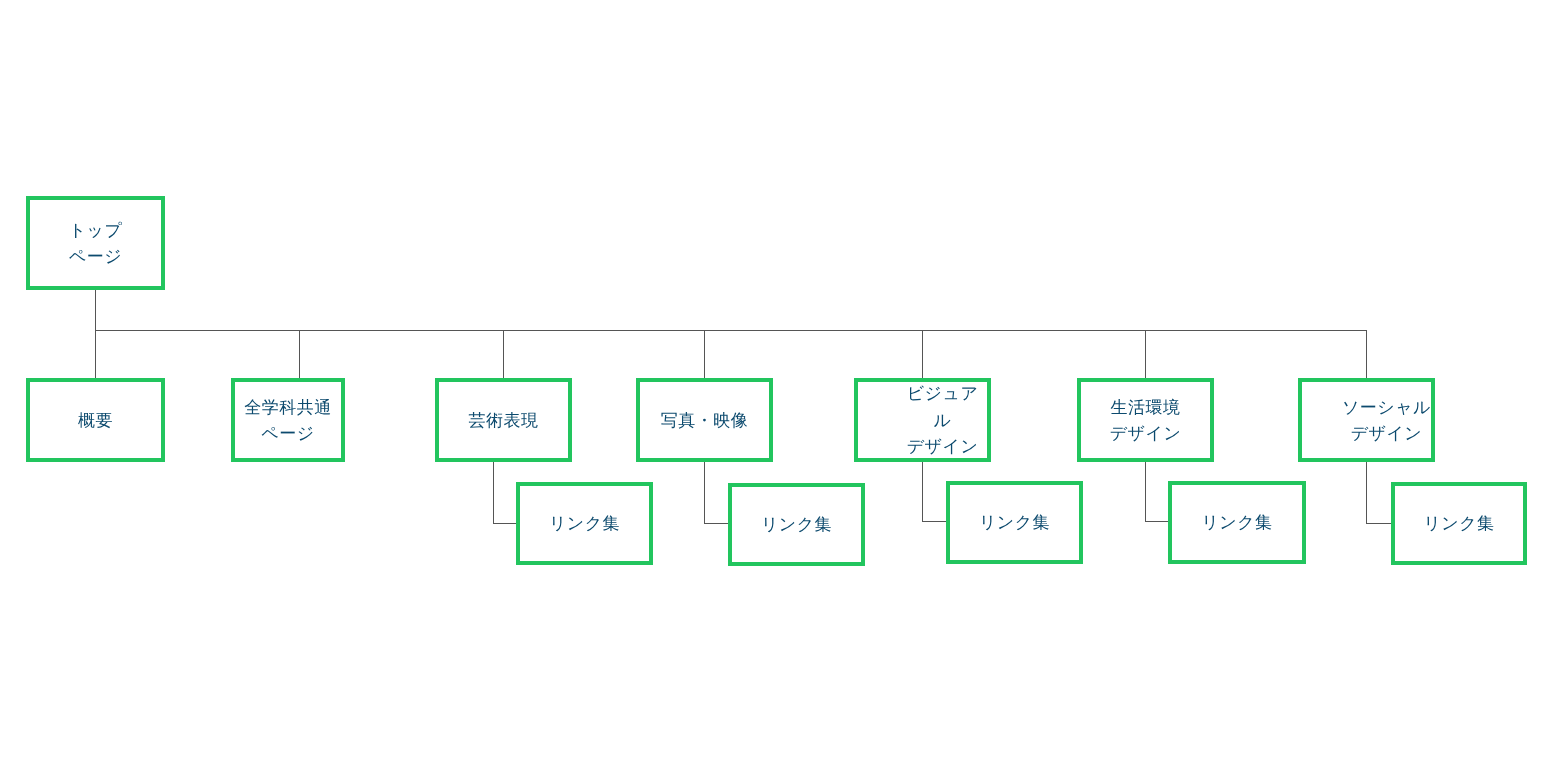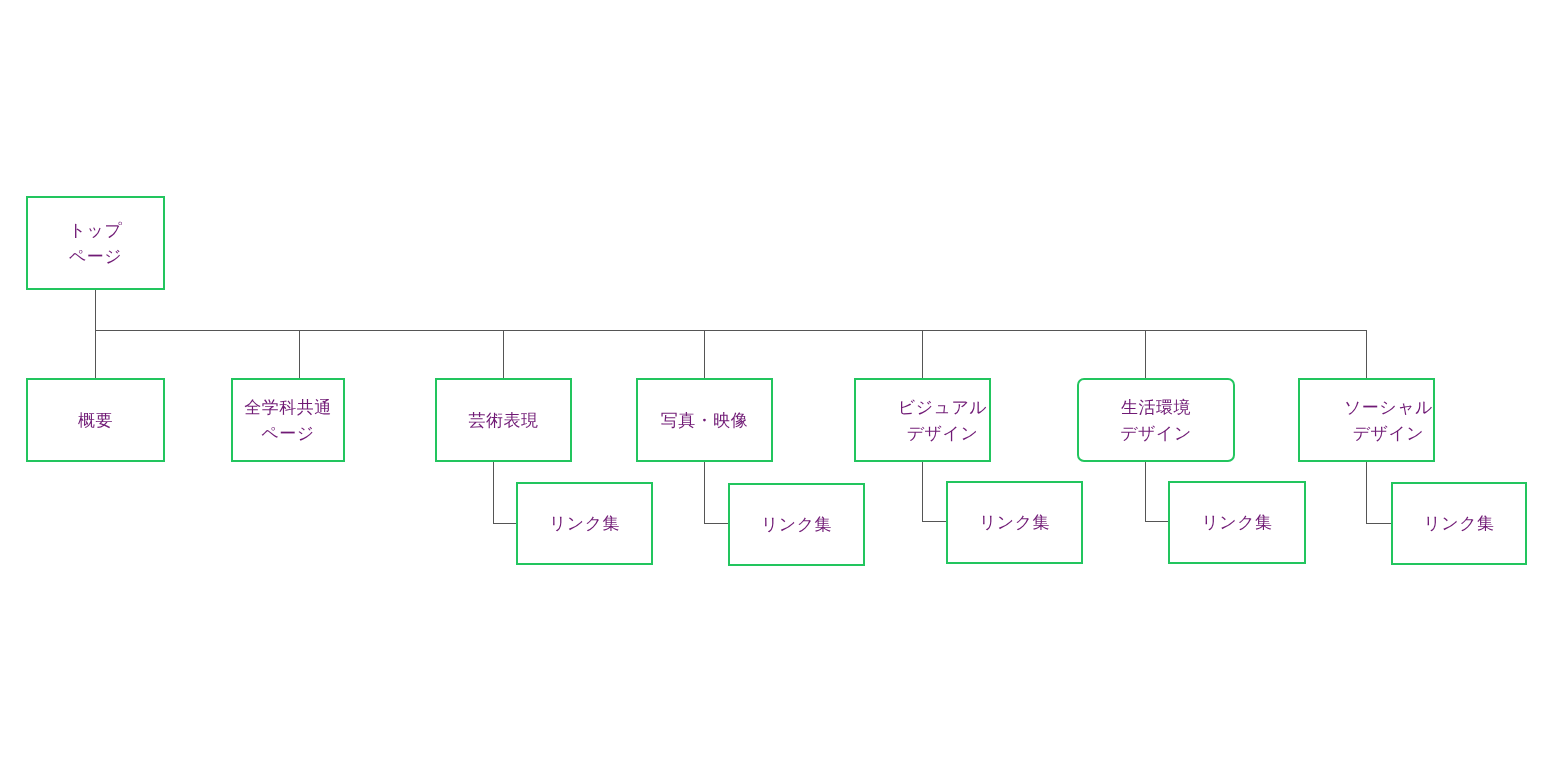--- a/index.html
+++ b/index.html
@@ -11,27 +11,27 @@
     position: relative;
     width: 1550px;
     height: 768px;
     background: #ffffff;
     overflow: hidden;
     font-family: "DejaVu Sans", "Liberation Sans", sans-serif;
   }
   .node {
     position: absolute;
     box-sizing: border-box;
-    border: 2px solid #22c55e;
+    border: 4px solid #22c55e;
     background: #ffffff;
     display: flex;
     flex-direction: column;
     align-items: center;
     justify-content: center;
-    color: #701a75;
+    color: #0c4a6e;
     font-size: 17px;
     line-height: 1.55;
     letter-spacing: 0.5px;
     white-space: pre-line;
     text-align: center;
     z-index: 2;
   }
   .node .label {
     display: block;
   }
@@ -95,21 +95,21 @@
 
   <div class="node" style="left:435px; top:378px; width:137px; height:84px;">
     <span class="label">芸術表現</span>
   </div>
 
   <div class="node" style="left:854px; top:378px; width:137px; height:84px;padding-left:40px;">
     <span class="label">ビジュアル
 デザイン</span>
   </div>
 
-  <div class="node" style="left:1077px; top:378px; width:158px; height:84px;border-radius:7px;">
+  <div class="node" style="left:1077px; top:378px; width:137px; height:84px;">
     <span class="label">生活環境
 デザイン</span>
   </div>
 
   <div class="node" style="left:1298px; top:378px; width:137px; height:84px;align-items:flex-end;">
     <span class="label">ソーシャル
 デザイン</span>
   </div>
 
   <div class="node" style="left:516px; top:482px; width:137px; height:83px;">

